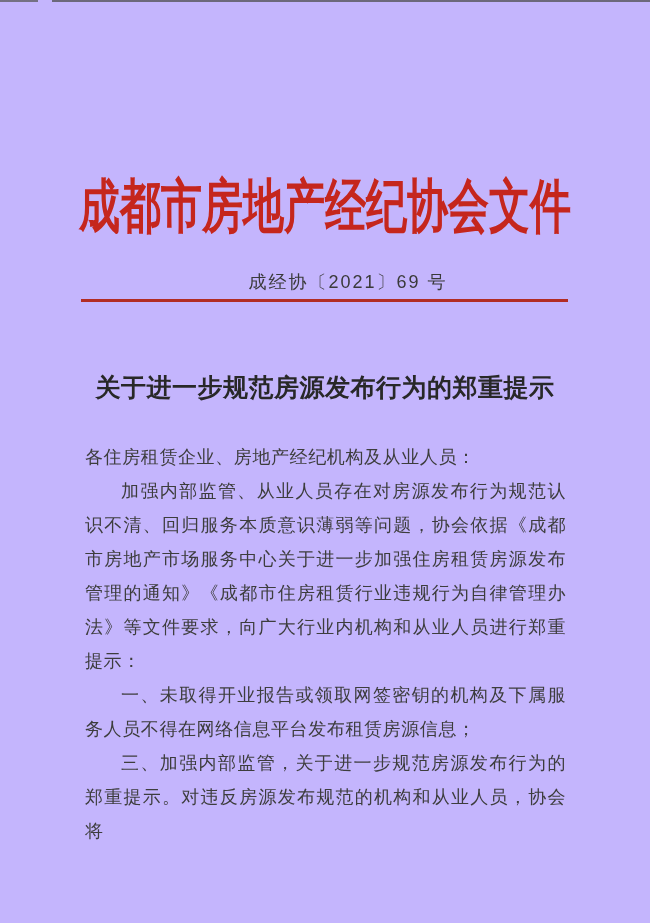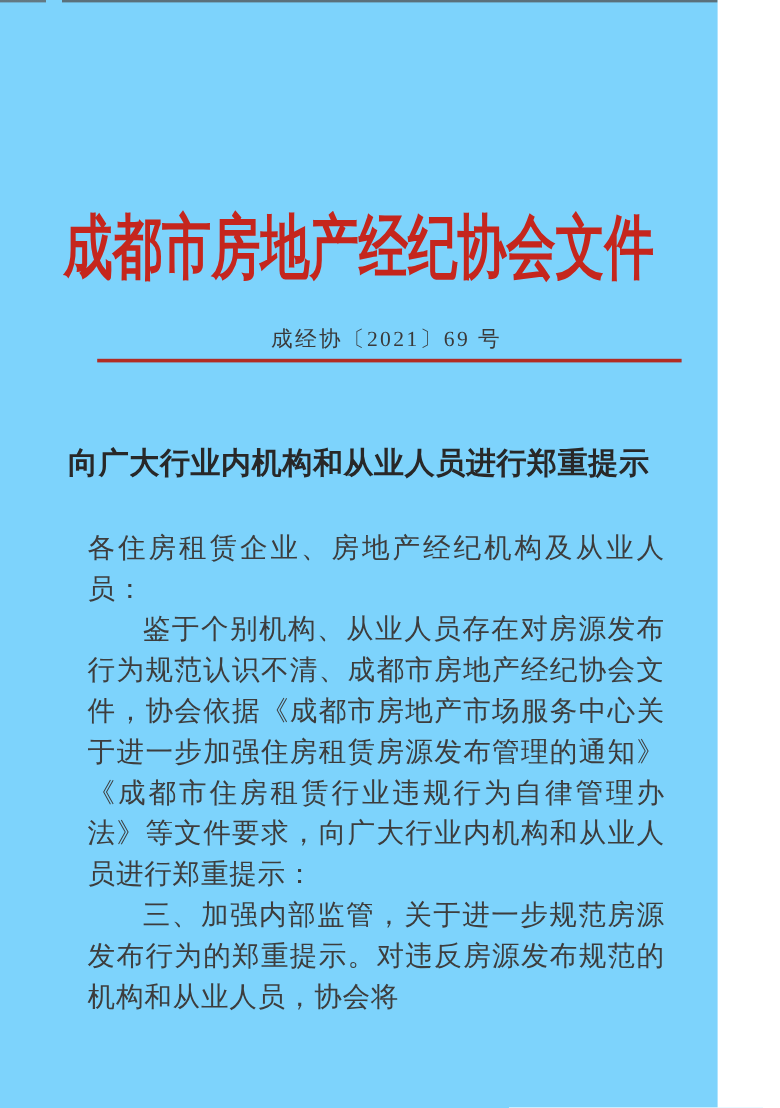--- a/index.html
+++ b/index.html
@@ -2,25 +2,25 @@
 <html style="--header-red: #c5261d; --rule-red: #b22c24; --body-text: #3d3d3d;"><head>
 <meta charset="utf-8">
 <style>
   html, body {
     margin: 0;
     padding: 0;
     background: #ffffff;
   }
   .page {
     position: relative;
-    width: 598px;
+    width: 650px;
     height: 923px;
-    background: #7dd3fc;
+    background: #c4b5fd;
     overflow: hidden;
-    font-family: Liberation Serif, serif;
+    font-family: Liberation Sans, sans-serif;
   }
   
   .top-edge {
     position: absolute;
     top: 0; left: 0;
     width: 100%; height: 2px;
     background: linear-gradient(to right,
       #5a5a5a 0px, #5a5a5a 38px,
       transparent 38px, transparent 52px,
       #4f4f4f 52px, #4f4f4f 100%);
@@ -62,23 +62,23 @@
     margin: 0;
     text-align: center;
     font-size: 25px;
     line-height: 34px;
     font-weight: bold;
     color: #282828;
     letter-spacing: 0.5px;
   }
   .body-text {
     position: absolute;
-    top: 440px; left: 73px;
+    top: 440px; left: 85px;
     width: 481px;
-    font-size: 23px;
+    font-size: 18px;
     line-height: 34px;
     color: var(--body-text, #3d3d3d);
     text-align: justify;
     text-justify: inter-character;
     letter-spacing: 0.6px;
   }
   .body-text p {
     margin: 0;
     text-indent: 2em;
   }
@@ -91,20 +91,21 @@
 
 <div class="page">
   <div class="top-edge"></div>
 
   <div class="header-title">成都市房地产经纪协会文件</div>
 
   <div class="doc-number">成经协〔2021〕69 号</div>
 
   <div class="red-rule"></div>
 
-  <h1 class="doc-title">向广大行业内机构和从业人员进行郑重提示</h1>
+  <h1 class="doc-title">关于进一步规范房源发布行为的郑重提示</h1>
 
   <div class="body-text">
     <p class="salutation">各住房租赁企业、房地产经纪机构及从业人员：</p>
-    <p>鉴于个别机构、从业人员存在对房源发布行为规范认识不清、成都市房地产经纪协会文件，协会依据《成都市房地产市场服务中心关于进一步加强住房租赁房源发布管理的通知》《成都市住房租赁行业违规行为自律管理办法》等文件要求，向广大行业内机构和从业人员进行郑重提示：</p>
+    <p>加强内部监管、从业人员存在对房源发布行为规范认识不清、回归服务本质意识薄弱等问题，协会依据《成都市房地产市场服务中心关于进一步加强住房租赁房源发布管理的通知》《成都市住房租赁行业违规行为自律管理办法》等文件要求，向广大行业内机构和从业人员进行郑重提示：</p>
+    <p>一、未取得开业报告或领取网签密钥的机构及下属服务人员不得在网络信息平台发布租赁房源信息；</p>
     <p>三、加强内部监管，关于进一步规范房源发布行为的郑重提示。对违反房源发布规范的机构和从业人员，协会将</p>
   </div>
 </div>
 
 </body></html>

